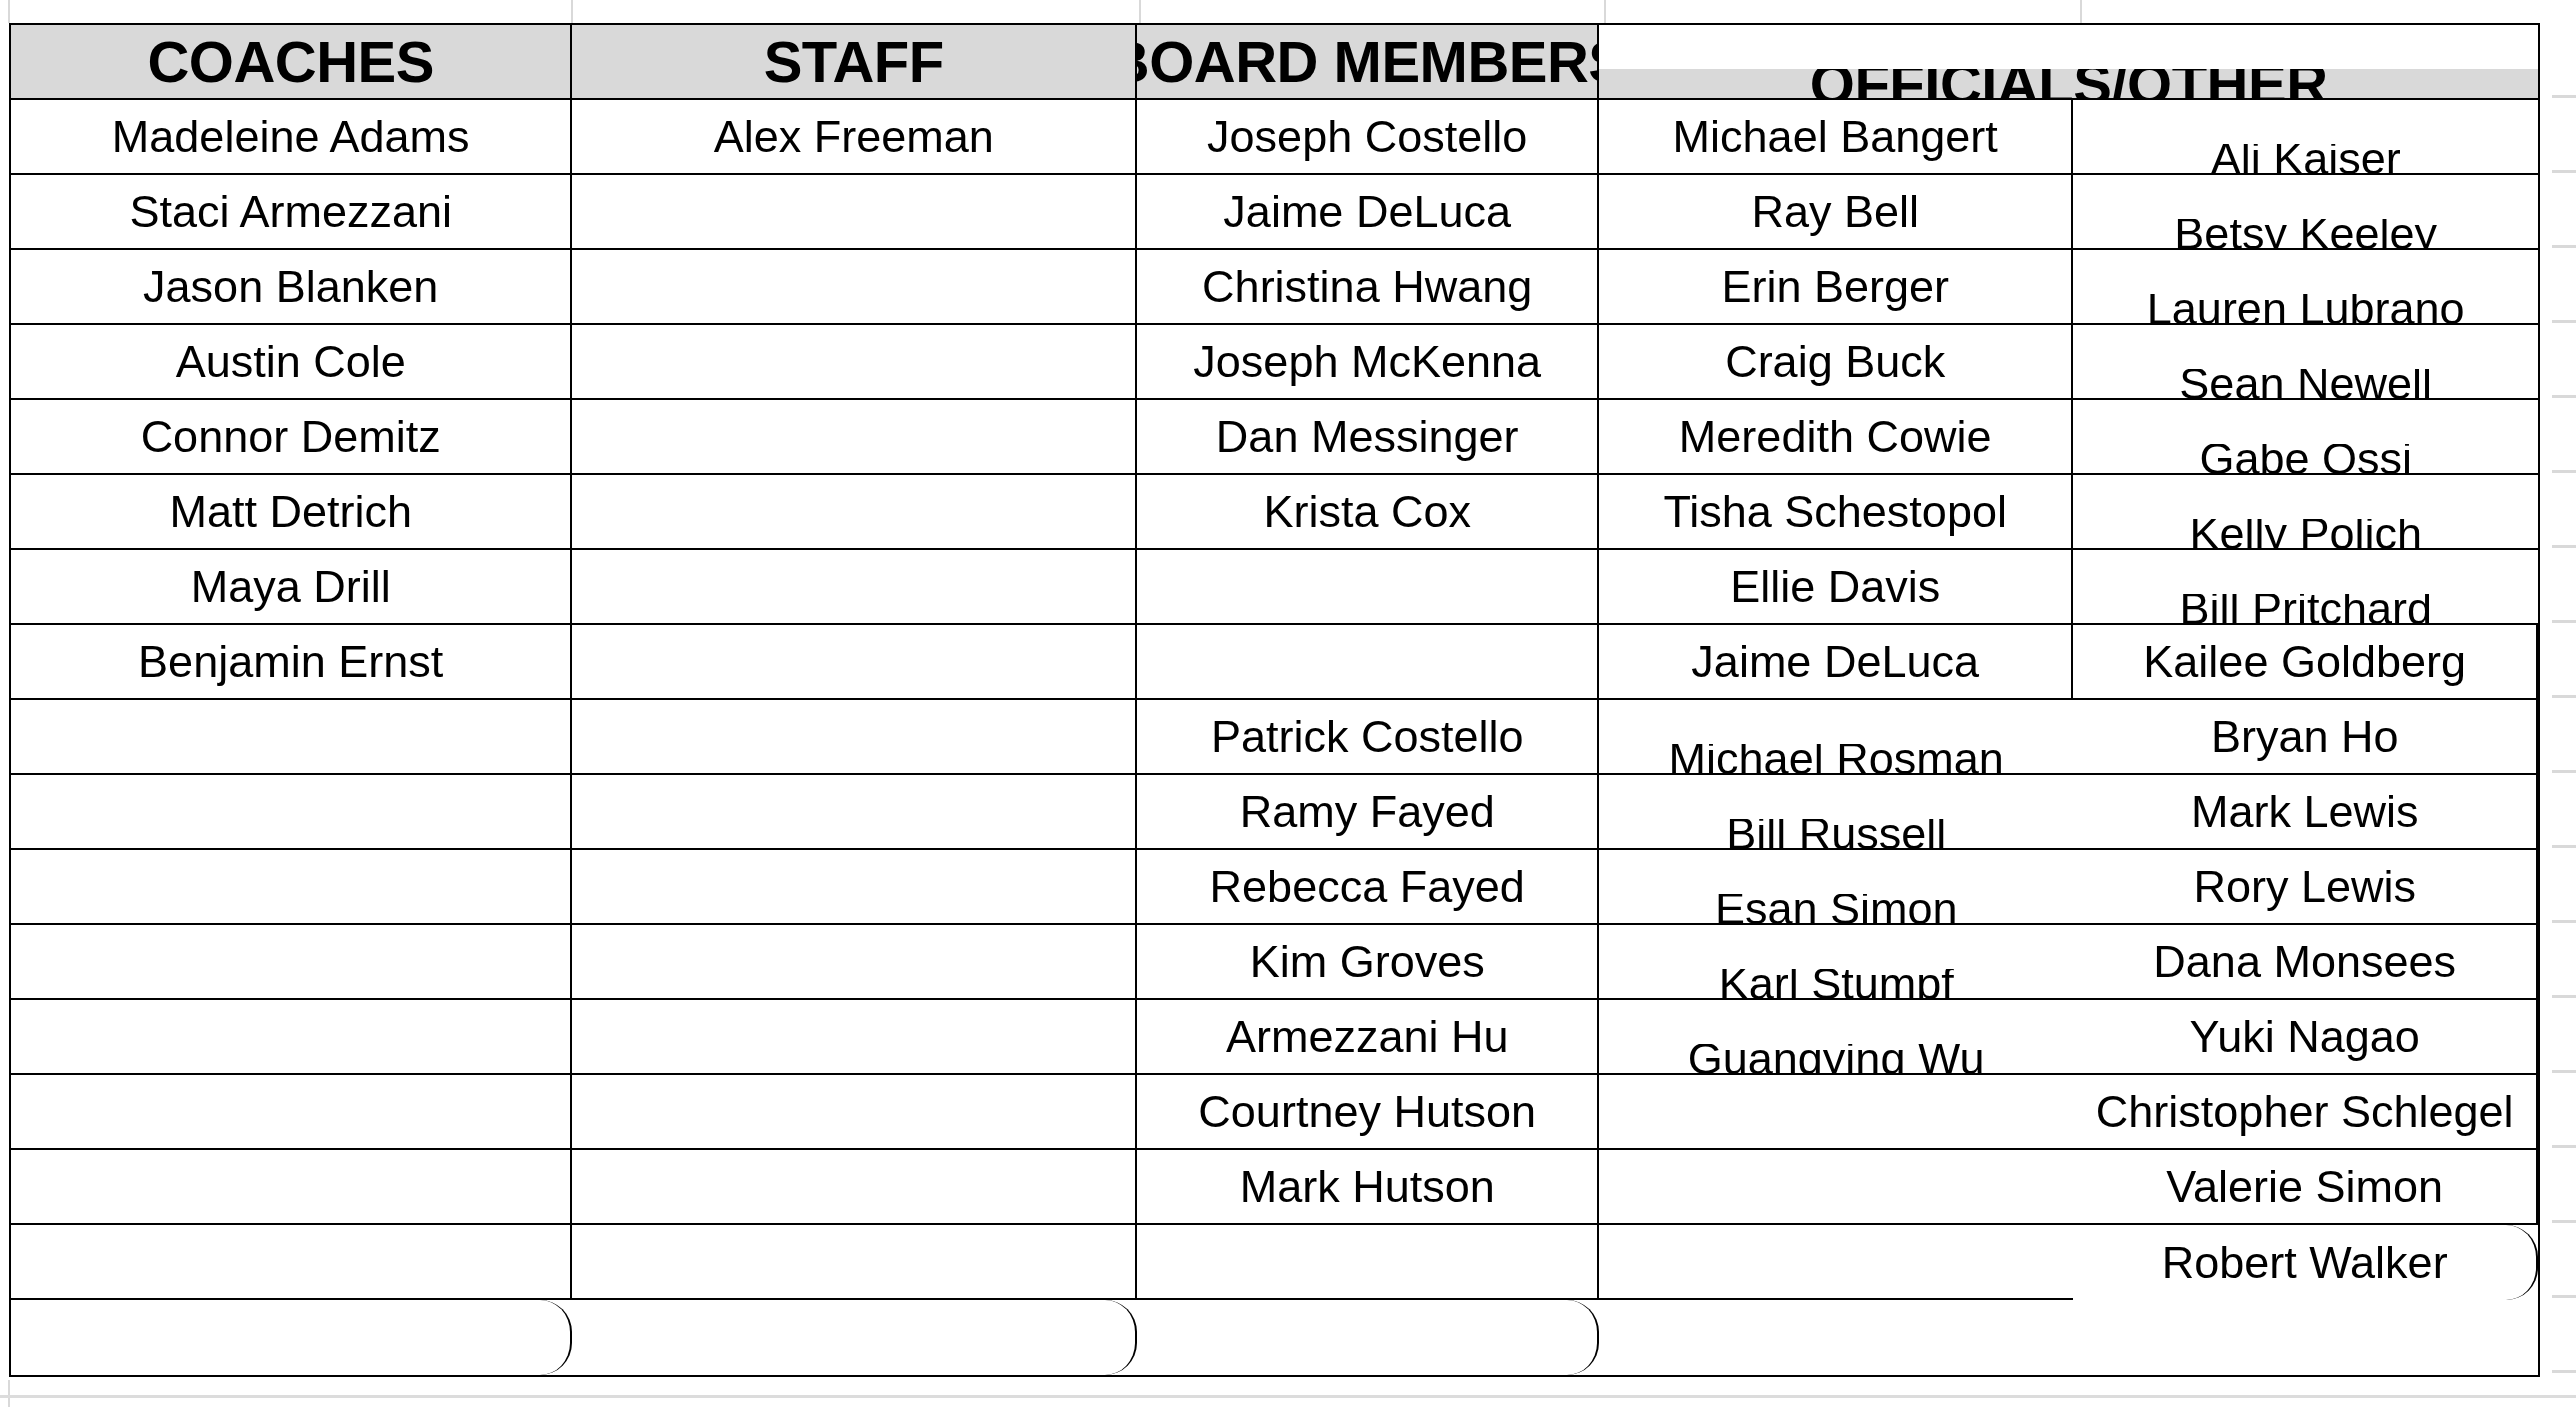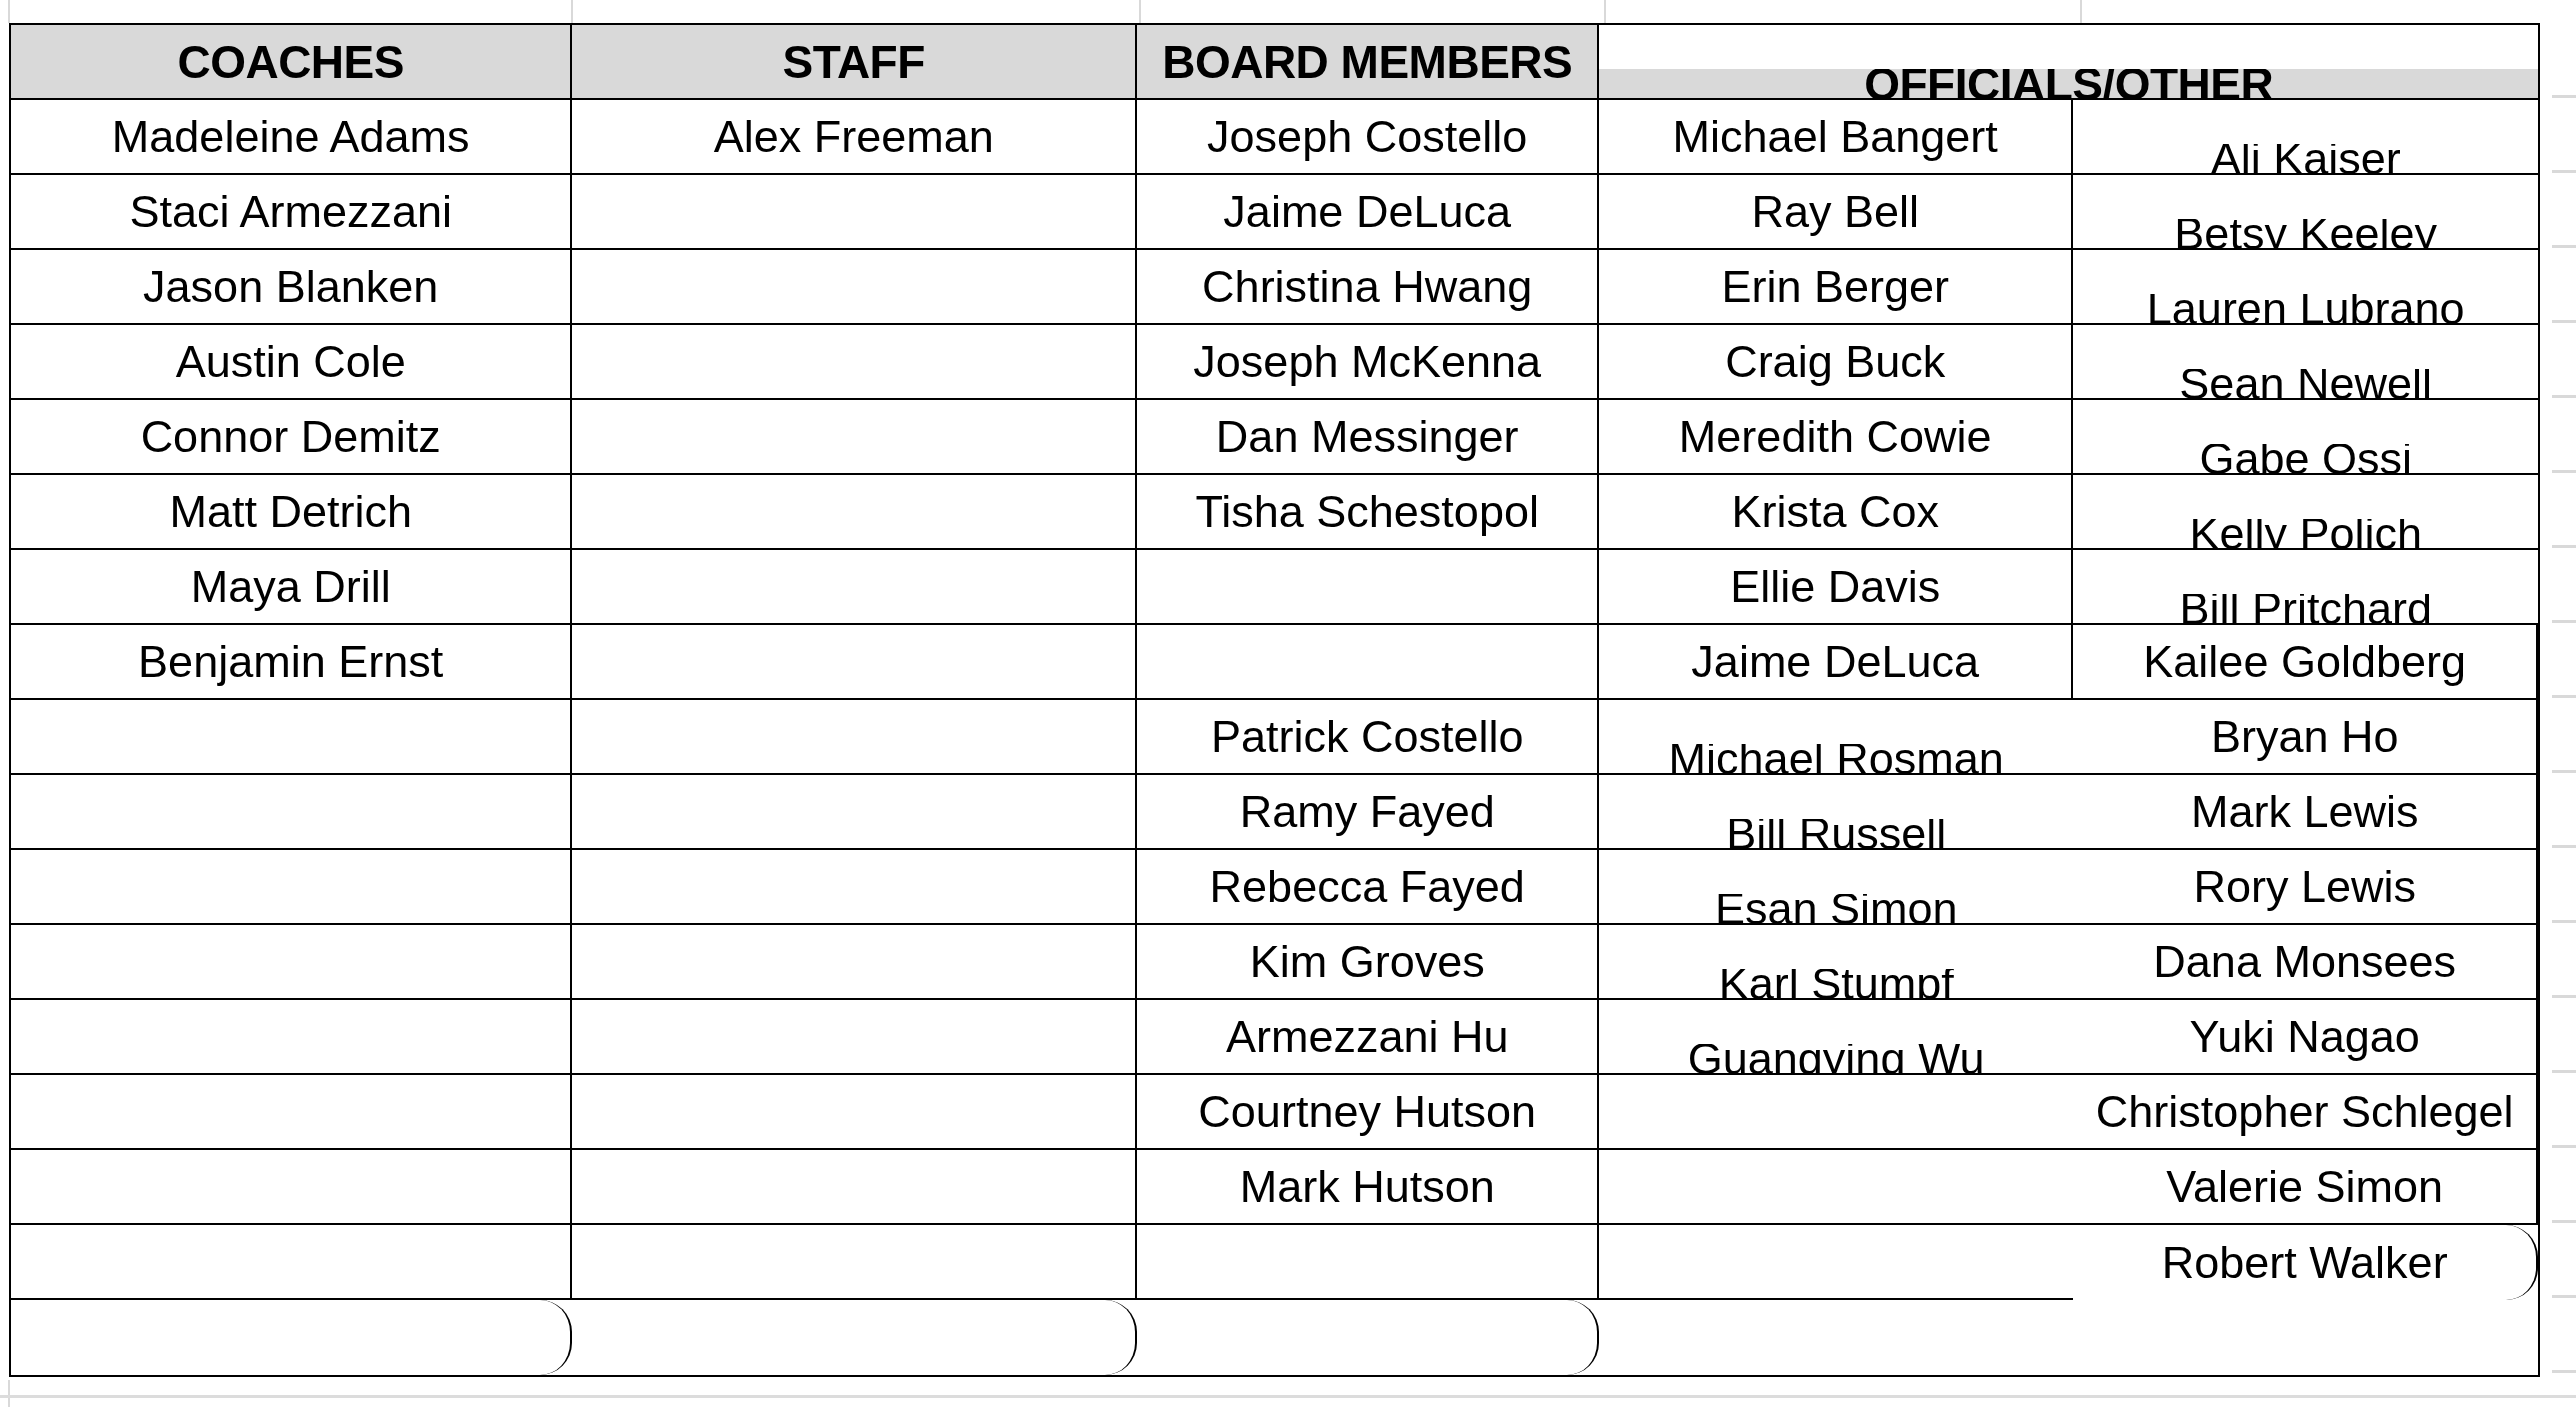--- a/index.html
+++ b/index.html
@@ -24,21 +24,21 @@
     display:flex;align-items:center;justify-content:center;
     border-right:2.8px solid #000000;
     border-bottom:2.8px solid #000000;
     font-size:45px;color:#000000;
     white-space:nowrap;overflow:hidden;
     background:#ffffff;
   }
   .cell.header{
     background:#d9d9d9;
     font-weight:bold;
-    font-size:46px;
+    font-size:58px;
     letter-spacing:-0.5px;
   }
   .cell.lastcol{border-right:none;margin-top:44px;}
   .cell.lastrow{border-bottom:none;border-radius:32px;}
   .cell.merged{grid-column:4 / 6;}
   
   .vline{
     position:absolute;top:0;width:1.8px;height:23px;background:#d9d9d9;
   }
   .vline.bottom{top:1380px;height:28px;}
@@ -93,22 +93,22 @@
       <div class="cell">Joseph McKenna</div>
       <div class="cell">Craig Buck</div>
       <div class="cell lastcol">Sean Newell</div>
       <div class="cell">Connor Demitz</div>
       <div class="cell"></div>
       <div class="cell">Dan Messinger</div>
       <div class="cell">Meredith Cowie</div>
       <div class="cell lastcol">Gabe Ossi</div>
       <div class="cell">Matt Detrich</div>
       <div class="cell"></div>
+      <div class="cell">Krista Cox</div>
       <div class="cell">Tisha Schestopol</div>
-      <div class="cell">Krista Cox</div>
       <div class="cell lastcol">Kelly Polich</div>
       <div class="cell">Maya Drill</div>
       <div class="cell"></div>
       <div class="cell"></div>
       <div class="cell">Ellie Davis</div>
       <div class="cell lastcol">Bill Pritchard</div>
       <div class="cell">Benjamin Ernst</div>
       <div class="cell"></div>
       <div class="cell"></div>
       <div class="cell">Jaime DeLuca</div>

